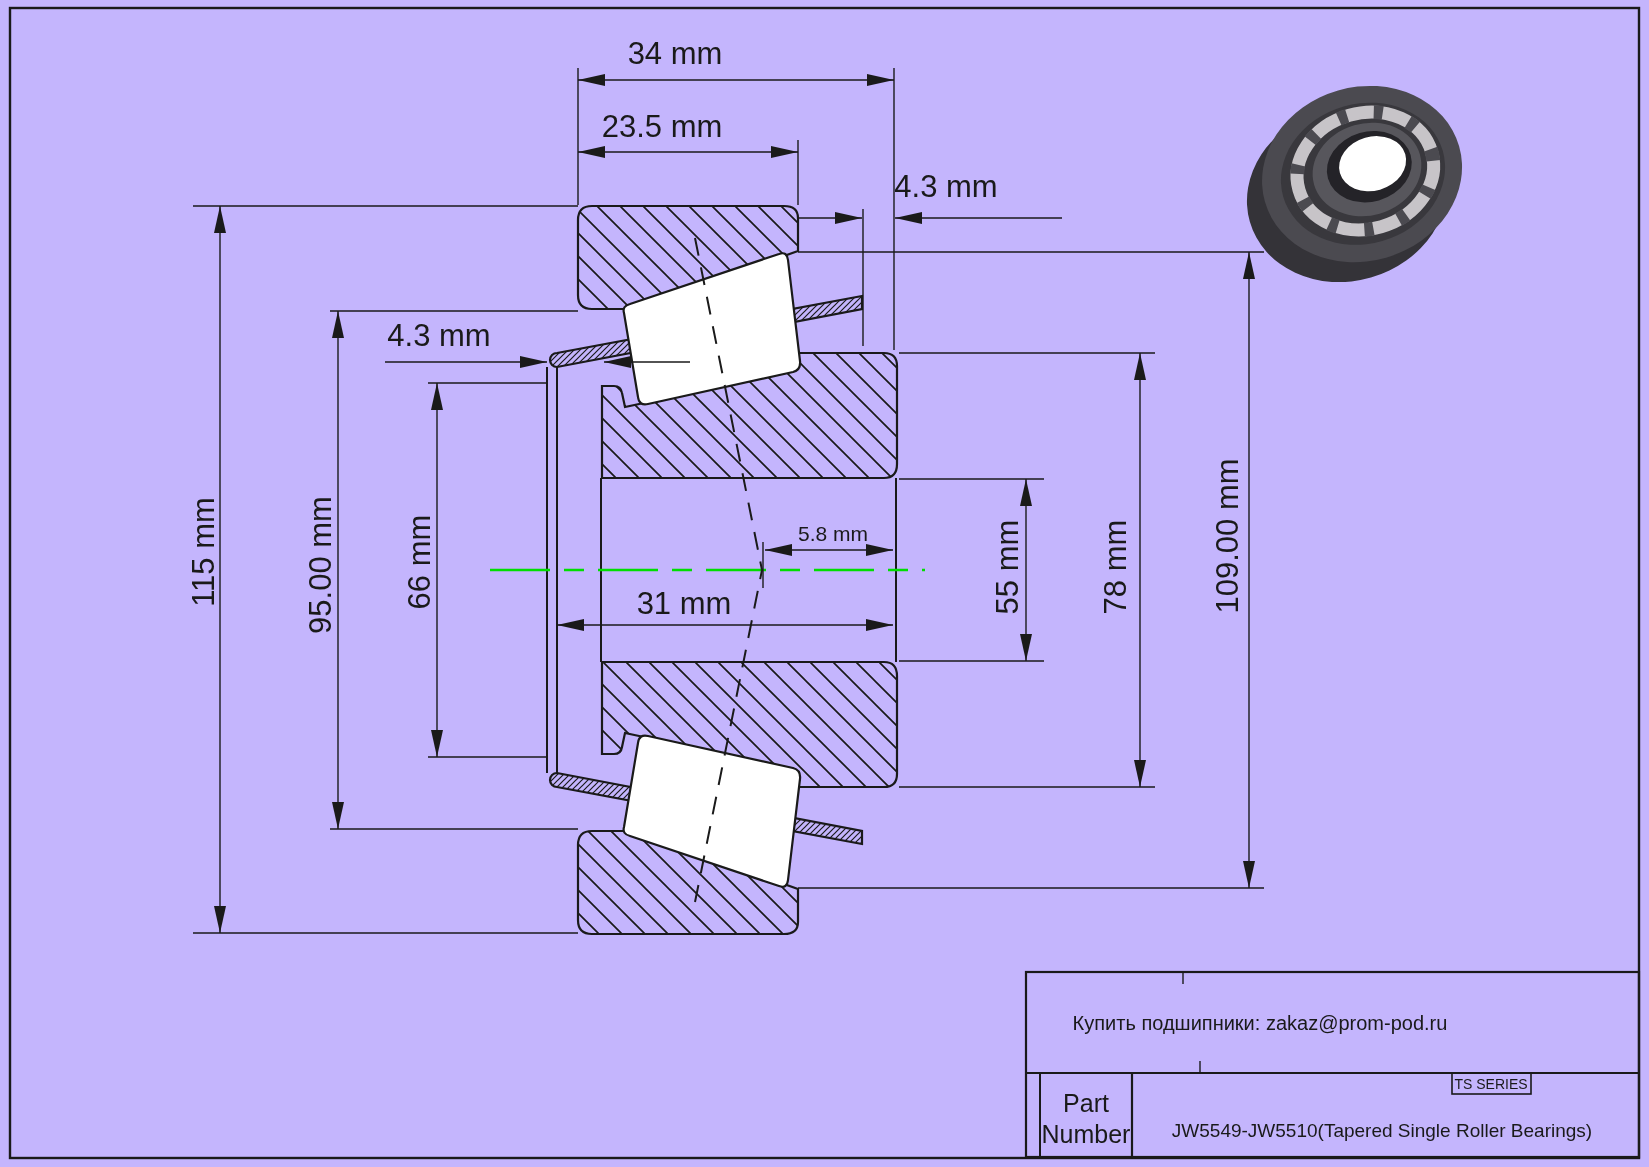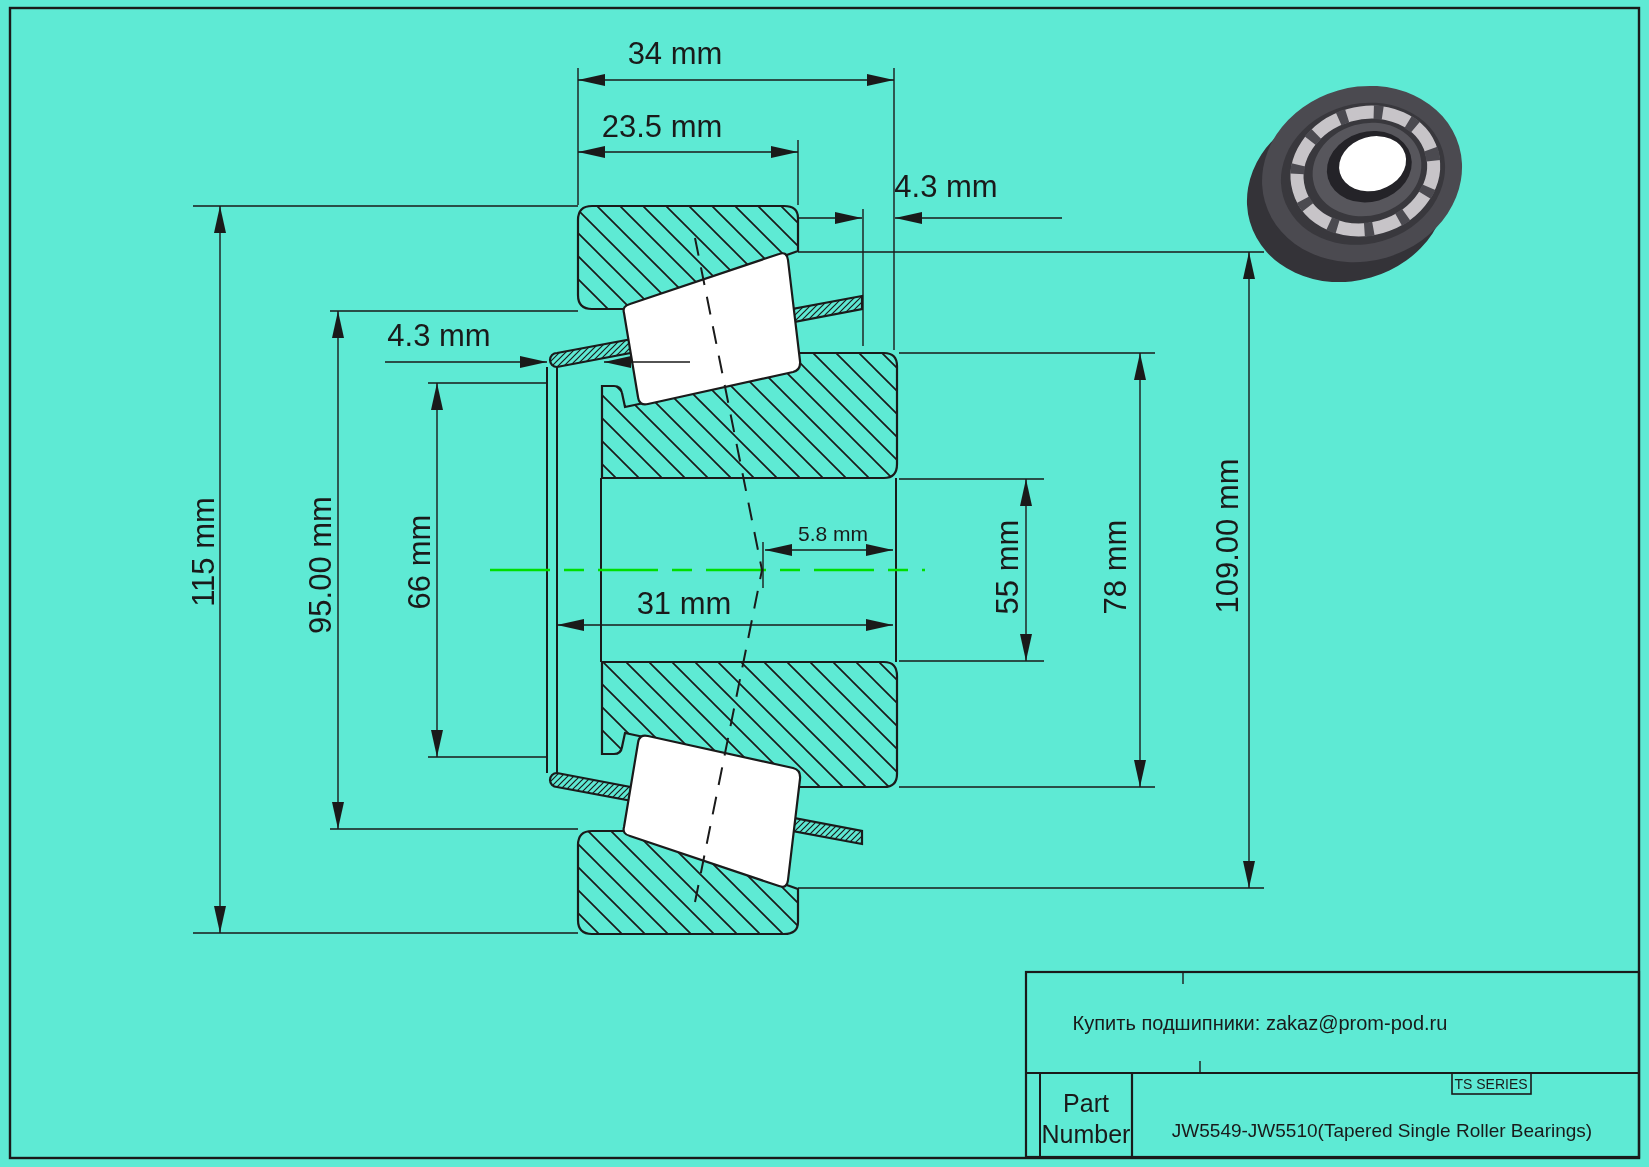--- a/index.html
+++ b/index.html
@@ -1,16 +1,16 @@
 <!DOCTYPE html>
 <html><head>
 <meta charset="utf-8">
 <style>
   html,body{margin:0;padding:0;background:#fff;}
-  .page{position:relative;width:1649px;height:1167px;background:#5eead4;
+  .page{position:relative;width:1649px;height:1167px;background:#c4b5fd;
         font-family:"Liberation Sans",sans-serif;overflow:hidden;}
   svg text{fill:#1a1a1a;}
   .dimlbl{font-size:31px;}
   .dimlbl-sm{font-size:21px;}
   .tb-contact{font-size:20px;}
   .tb-part{font-size:25px;}
   .tb-series{font-size:14px;}
   .tb-num{font-size:19px;}
 </style>
 </head>

